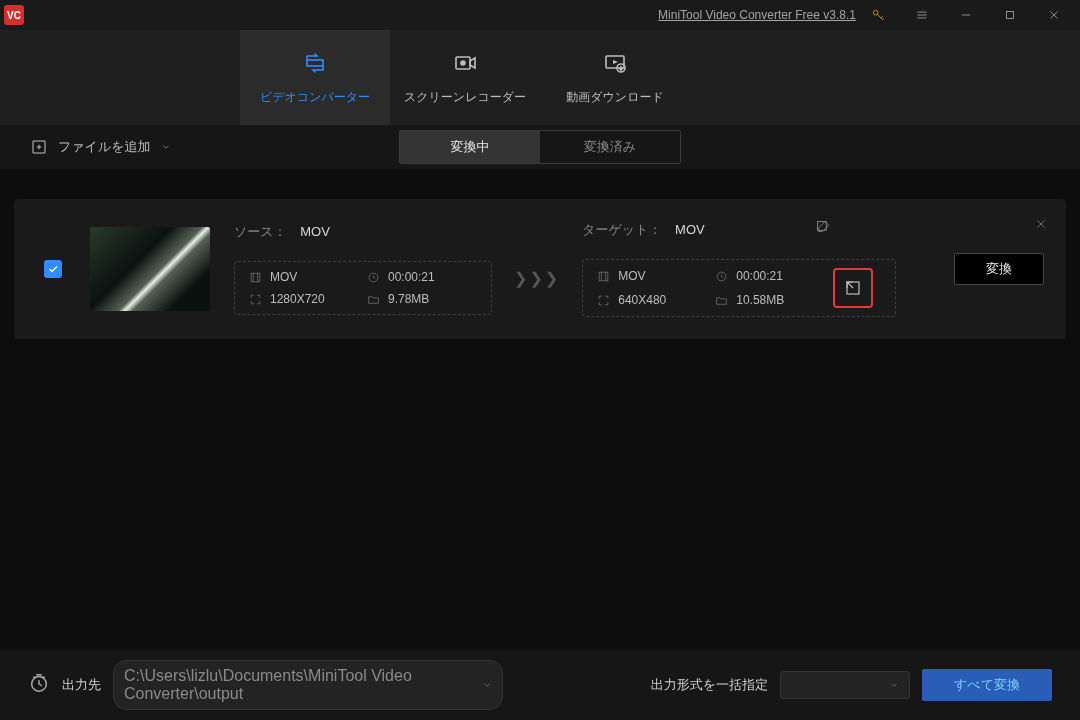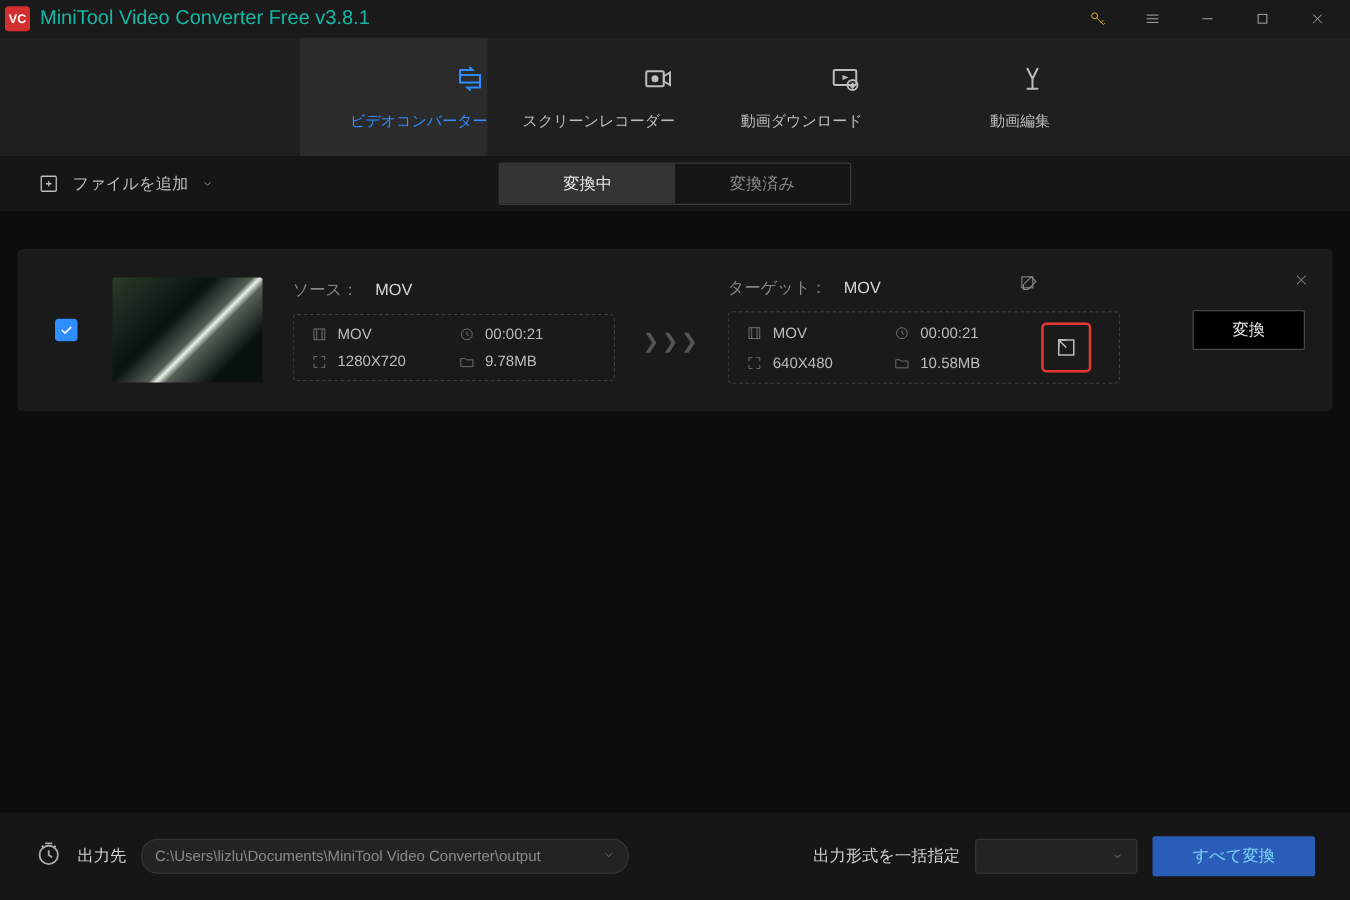--- a/index.html
+++ b/index.html
@@ -1,28 +1,28 @@
 <!DOCTYPE html>
 <html><head>
 <meta charset="utf-8">
 <style>
 * { margin: 0; padding: 0; box-sizing: border-box; font-family: "Segoe UI", "Meiryo", sans-serif; }
 body { width: 1080px; height: 720px; background: #0d0d0d; color: #c8c8c8; overflow: hidden; position: relative; }
 
 
-.titlebar { height: 30px; background: #1a1a1a; display: flex; align-items: center; padding: 0 4px; }
+.titlebar { height: 30px; background: #1a1a1a; display: flex; align-items: center; padding: 0 4px; text-align: right; }
 .titlebar .logo { width: 20px; height: 20px; background: #d32f2f; border-radius: 3px; display: flex; align-items: center; justify-content: center; color: #fff; font-size: 10px; font-weight: bold; margin-right: 8px; }
-.titlebar .title { font-size: 16px; color: #14b8a6; flex: 1; }
+.titlebar .title { font-size: 12px; color: #a3a3a3; flex: 1; text-decoration: underline; }
 .titlebar .winbtn { width: 44px; height: 30px; display: flex; align-items: center; justify-content: center; color: #b0b0b0; cursor: pointer; }
 .titlebar .winbtn.key { color: #f0b030; }
 .titlebar .winbtn svg { width: 14px; height: 14px; stroke: currentColor; fill: none; stroke-width: 1.3; }
 
 
 .topnav { height: 95px; background: #1f1f1f; display: flex; padding-left: 240px; }
-.navtab { width: 150px; display: flex; flex-direction: column; align-items: flex-end; justify-content: center; gap: 12px; cursor: pointer; color: #bdbdbd; }
+.navtab { width: 150px; display: flex; flex-direction: column; align-items: center; justify-content: center; gap: 12px; cursor: pointer; color: #bdbdbd; }
 .navtab.active { background: #2b2b2b; color: #2f8dff; }
 .navtab .icon { width: 28px; height: 28px; display: flex; align-items: center; justify-content: center; }
 .navtab .icon svg { width: 28px; height: 24px; stroke: currentColor; fill: none; stroke-width: 1.6; }
 .navtab .label { font-size: 12px; }
 
 
 .toolbar { height: 44px; background: #161616; display: flex; align-items: center; padding: 0 30px; position: relative; }
 .addfile { display: flex; align-items: center; gap: 10px; color: #bdbdbd; cursor: pointer; font-size: 13px; }
 .addfile svg { width: 18px; height: 18px; stroke: currentColor; fill: none; stroke-width: 1.4; }
 .toolbar .segseg { position: absolute; left: 50%; transform: translateX(-50%); display: flex; border: 1px solid #3a3a3a; border-radius: 2px; overflow: hidden; text-align: center; }
@@ -30,21 +30,21 @@
 .segbtn.active { background: #343434; color: #e8e8e8; }
 
 
 .cardwrap { padding: 30px 14px; }
 .card { background: #1a1a1a; border-radius: 4px; padding: 22px 22px; display: flex; align-items: center; position: relative; }
 .chk { width: 18px; height: 18px; background: #2f8dff; border-radius: 3px; display: flex; align-items: center; justify-content: center; margin-right: 28px; margin-left: 8px; cursor: pointer; }
 .chk svg { width: 12px; height: 12px; stroke: #fff; fill: none; stroke-width: 2.5; }
 .thumb { width: 120px; height: 84px; background: linear-gradient(135deg,#2a3a2a 0%, #0a1210 40%, #556055 55%, #e8f0e8 58%, #556055 62%, #0a1210 80%); border-radius: 2px; margin-right: 24px; }
 
 .infoblk { display: flex; flex-direction: column; gap: 8px; }
-.srcline { font-size: 13px; color: #888; margin-bottom: 2px; }
+.srcline { font-size: 13px; color: #888; margin-bottom: 12px; }
 .srcline .val { color: #d8d8d8; margin-left: 10px; }
 .metabox { border: 1px dashed #3e3e3e; border-radius: 4px; padding: 8px 14px; display: grid; grid-template-columns: 110px 110px; row-gap: 8px; column-gap: 8px; }
 .metabox.tgt { grid-template-columns: 110px 110px 48px; }
 .mcell { display: flex; align-items: center; gap: 8px; font-size: 12px; color: #bdbdbd; }
 .mcell svg { width: 13px; height: 13px; stroke: #7a7a7a; fill: none; stroke-width: 1.3; }
 
 .arrows { margin: 18px 22px 0; color: #555; font-size: 16px; letter-spacing: 2px; }
 
 .edittgt { position: absolute; right: 236px; top: 20px; color: #8a8a8a; cursor: pointer; }
 .edittgt svg { width: 15px; height: 15px; stroke: currentColor; fill: none; stroke-width: 1.4; }
@@ -53,21 +53,21 @@
 .editfmt svg { width: 18px; height: 18px; stroke: #bdbdbd; fill: none; stroke-width: 1.6; }
 
 .convertbtn { margin-left: auto; width: 90px; height: 32px; background: #000000; border: 1px solid #474747; color: #e8e8e8; font-size: 13px; display: flex; align-items: center; justify-content: center; border-radius: 2px; cursor: pointer; }
 .closecard { position: absolute; right: 18px; top: 18px; color: #777; cursor: pointer; }
 .closecard svg { width: 14px; height: 14px; stroke: currentColor; fill: none; stroke-width: 1.5; }
 
 
 .bottombar { position: absolute; bottom: 0; left: 0; right: 0; height: 70px; background: #161616; display: flex; align-items: center; padding: 0 28px; gap: 12px; }
 .bottombar .clock svg { width: 22px; height: 22px; stroke: #aaa; fill: none; stroke-width: 1.6; }
 .bottombar .outlabel { font-size: 13px; color: #d0d0d0; }
-.pathbox { background: #232323; border: 1px solid #343434; border-radius: 13px; padding: 6px 10px; width: 390px; display: flex; align-items: center; font-size: 12px; color: #8a8a8a; cursor: pointer; }
+.pathbox { background: #232323; border: 1px solid #343434; border-radius: 13px; padding: 6px 10px; width: 390px; display: flex; align-items: center; font-size: 16px; color: #8a8a8a; cursor: pointer; }
 .pathbox .caret { margin-left: auto; }
 .pathbox svg, .fmtsel svg { width: 10px; height: 10px; stroke: #8a8a8a; fill: none; stroke-width: 1.6; }
 .spacer { flex: 1; }
 .fmtlabel { font-size: 13px; color: #d0d0d0; }
 .fmtsel { background: #232323; border: 1px solid #343434; border-radius: 3px; width: 130px; height: 28px; display: flex; align-items: center; justify-content: flex-end; padding: 0 10px; cursor: pointer; }
 .convertall { background: #2a5db8; color: #7dd3fc; width: 130px; height: 32px; border-radius: 2px; display: flex; align-items: center; justify-content: center; font-size: 13px; cursor: pointer; }
 </style>
 </head>
 <body>
 
@@ -125,28 +125,20 @@
   <div class="navtab">
     <span class="icon">
         <svg viewBox="0 0 24 24">
           <rect x="3" y="5" width="18" height="12" rx="1"></rect>
           <path d="M10 9l5 2-5 2z" fill="currentColor" stroke="none"></path>
           <circle cx="18" cy="17" r="4"></circle>
           <path d="M18 15v4M16 17l2 2 2-2"></path>
         </svg>
       </span>
     <span class="label">動画ダウンロード</span>
-  </div>
-  <div class="navtab">
-    <span class="icon">
-        <svg viewBox="0 0 24 24">
-          <path d="M8 4l4 8 4-8M12 12v8M8 20h8" stroke-linecap="round"></path>
-        </svg>
-      </span>
-    <span class="label">動画編集</span>
   </div>
 </div>
 
 <div class="toolbar">
   <div class="addfile">
     <svg viewBox="0 0 24 24">
         <rect x="4" y="4" width="16" height="16" rx="1"></rect>
         <path d="M12 9v6M9 12h6"></path>
       </svg>
     <span>ファイルを追加</span>

